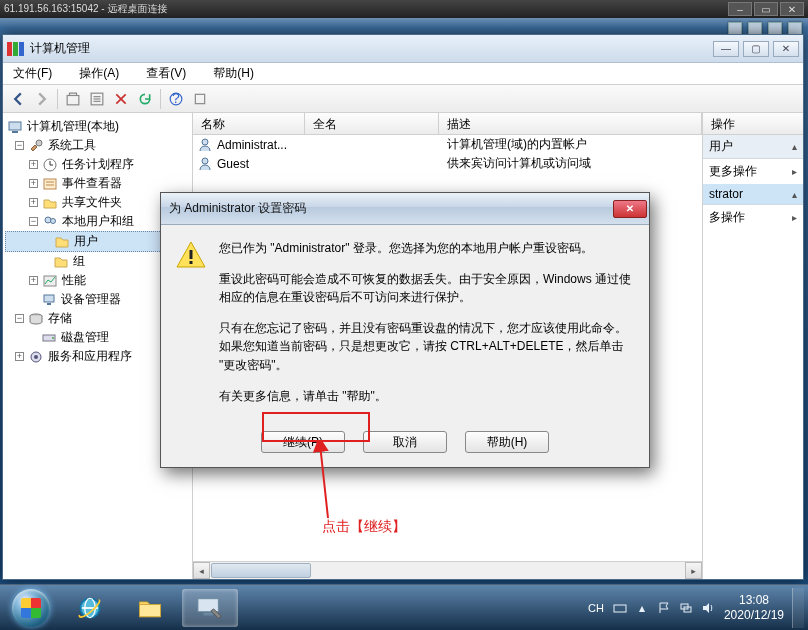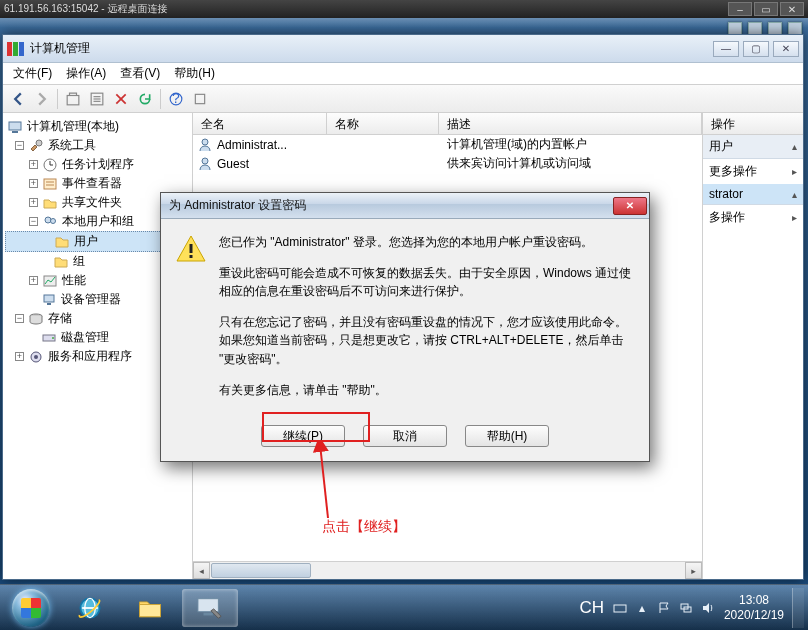--- a/index.html
+++ b/index.html
@@ -12,21 +12,21 @@
 .ts-glow{position:absolute;left:0;right:0;top:0;height:10px;background:linear-gradient(rgba(255,255,255,.25),transparent)}
 .ts-icons{position:absolute;top:4px;right:6px;display:flex;gap:6px;align-items:center}
 .ts-icons div{width:14px;height:14px;background:#c0d0e0;border:1px solid #8aa;box-shadow:0 0 2px rgba(0,0,0,.5)}
 .mmc{position:absolute;left:2px;top:16px;right:4px;bottom:4px;background:#fff;border:1px solid #4a6a8a;box-shadow:0 0 12px rgba(0,0,0,.6);display:flex;flex-direction:column}
 .mmc-titlebar{height:28px;background:linear-gradient(#e8f0f8,#cddbec);display:flex;align-items:center;justify-content:space-between;padding:0 4px;border-bottom:1px solid #b0c0d0}
 .mmc-title{display:flex;align-items:center;gap:6px}
 .mmc-title .ico{display:flex;gap:1px}
 .mmc-title .ico span{width:5px;height:14px}
 .mmc-winbtns{display:flex;gap:4px}
 .mmc-winbtns span{width:26px;height:16px;border:1px solid #9aaabd;background:linear-gradient(#f5f9fd,#d5e0ee);display:flex;align-items:center;justify-content:center;font-size:10px;color:#445}
-.mmc-menubar{height:22px;display:flex;align-items:center;gap:2px;padding:0 4px;border-bottom:1px solid #d0d0d0}
+.mmc-menubar{height:22px;display:flex;align-items:center;gap:15px;padding:0 4px;border-bottom:1px solid #d0d0d0}
 .mmc-menubar span{padding:2px 6px}
 .mmc-toolbar{height:28px;display:flex;align-items:center;gap:2px;padding:0 4px;border-bottom:1px solid #d0d0d0;background:linear-gradient(#fafafa,#ececec)}
 .tbtn{width:22px;height:22px;border:1px solid transparent;display:flex;align-items:center;justify-content:center;color:#555}
 .tbtn svg{width:14px;height:14px}
 .sep{width:1px;height:20px;background:#ccc;margin:0 2px}
 .mmc-body{flex:1;display:flex;min-height:0}
 .tree{width:190px;border-right:1px solid #d0d0d0;padding:4px 2px;overflow:hidden}
 .tree .node{display:flex;align-items:center;gap:4px;padding:1px 2px;white-space:nowrap}
 .tree .exp{width:9px;height:9px;border:1px solid #888;display:flex;align-items:center;justify-content:center;font-size:9px;line-height:1;color:#555;background:#fff}
 .tree .sp{display:inline-block}
@@ -44,21 +44,21 @@
 .mid-scroll .thumb{position:absolute;left:18px;width:100px;top:1px;bottom:1px;background:linear-gradient(#e0e8f0,#c0d0e0);border:1px solid #a0b0c0;border-radius:2px}
 .mid-scroll .ar{position:absolute;top:0;bottom:0;width:17px;background:linear-gradient(#f5f5f5,#ddd);border:1px solid #bbb;display:flex;align-items:center;justify-content:center;font-size:9px;color:#555}
 .right{width:100px;display:flex;flex-direction:column}
 .right-head{height:22px;background:linear-gradient(#fdfdfd,#ececec);padding:3px 8px;border-bottom:1px solid #d0d0d0}
 .right-body{flex:1;background:#fff;padding:0}
 .r-sec-h{background:#e8eef5;padding:3px 6px;display:flex;justify-content:space-between;align-items:center;border-bottom:1px solid #d0dae5}
 .r-sec-h::after{content:"▴";font-size:10px;color:#555}
 .r-item{padding:4px 6px;display:flex;justify-content:space-between;align-items:center}
 .r-item::after{content:"▸";font-size:10px;color:#555}
 .dialog{position:absolute;left:160px;top:174px;width:490px;background:#f0f0f0;border:1px solid #555;box-shadow:4px 6px 16px rgba(0,0,0,.55)}
-.dlg-titlebar{height:26px;background:linear-gradient(#ecf2f8,#c8d6e8 45%,#b8cade 46%,#d4e0ee);display:flex;align-items:center;justify-content:space-between;padding:0 2px 0 8px;border-bottom:1px solid #9ab}
+.dlg-titlebar{height:32px;background:linear-gradient(#ecf2f8,#c8d6e8 45%,#b8cade 46%,#d4e0ee);display:flex;align-items:center;justify-content:space-between;padding:0 2px 0 8px;border-bottom:1px solid #9ab}
 .dlg-title{color:#111}
 .dlg-close{width:34px;height:18px;background:linear-gradient(#e78,#c33);border:1px solid #822;border-radius:2px;color:#fff;display:flex;align-items:center;justify-content:center;font-weight:bold;font-size:10px}
 .dlg-body{padding:14px 14px 10px 14px;display:flex;gap:12px}
 .dlg-icon{width:32px;height:32px;flex-shrink:0}
 .dlg-text{flex:1;line-height:1.55}
 .dlg-text p{margin-bottom:12px}
 .dlg-btns{display:flex;gap:18px;justify-content:center;padding:4px 0 14px 0}
 .dlg-btn{width:84px;height:22px;background:linear-gradient(#fdfdfd,#e4e4e4);border:1px solid #888;border-radius:3px;display:flex;align-items:center;justify-content:center}
 .red-box{position:absolute;border:2px solid #e02020}
 .red-box.b1{left:262px;top:394px;width:108px;height:30px}
@@ -284,22 +284,22 @@
           <span class="mmc-ico"><svg viewBox="0 0 16 16">
                 <circle cx="8" cy="8" r="5" fill="#dde" stroke="#557"></circle>
                 <circle cx="8" cy="8" r="2" fill="#557"></circle>
               </svg></span>
           <span>服务和应用程序</span>
         </div>
       </div>
 
       <div class="mid">
         <div class="mid-head">
+          <span style="width:112px">名称</span>
           <span style="width:134px">全名</span>
-          <span style="width:112px">名称</span>
           <span style="flex:1">描述</span>
         </div>
         <div class="mid-list">
           <div class="mid-row">
             <span class="c1">
                 <span class="mmc-ico"><svg viewBox="0 0 16 16">
                     <circle cx="8" cy="5" r="3" fill="#cde" stroke="#579"></circle>
                     <path d="M3 14c0-3 2-5 5-5s5 2 5 5" fill="#cde" stroke="#579"></path>
                   </svg></span>
                 <span>Administrat...</span>
@@ -406,21 +406,21 @@
     </div>
     <div class="tb-btn active">
       <svg width="30" height="26" viewBox="0 0 32 28">
           <rect x="3" y="4" width="22" height="14" fill="#d8e4ef" stroke="#6a88a0"></rect>
           <rect x="9" y="19" width="10" height="3" fill="#6a88a0"></rect>
           <path d="M20 15l8 8-3 2-8-8z" fill="#888" stroke="#555"></path>
         </svg>
     </div>
   </div>
   <div class="tb-right">
-    <span style="font-size:17px">CH</span>
+    <span style="font-size:11px">CH</span>
     <div class="tb-tray">
       <span>
           <svg width="14" height="14" viewBox="0 0 14 14">
             <rect x="1" y="4" width="12" height="7" fill="none" stroke="#e8f0f8"></rect>
             <line x1="3" y1="6" x2="3" y2="6" stroke="#e8f0f8"></line>
           </svg>
         </span>
       <span>▴</span>
       <span>
           <svg width="14" height="14" viewBox="0 0 14 14">

